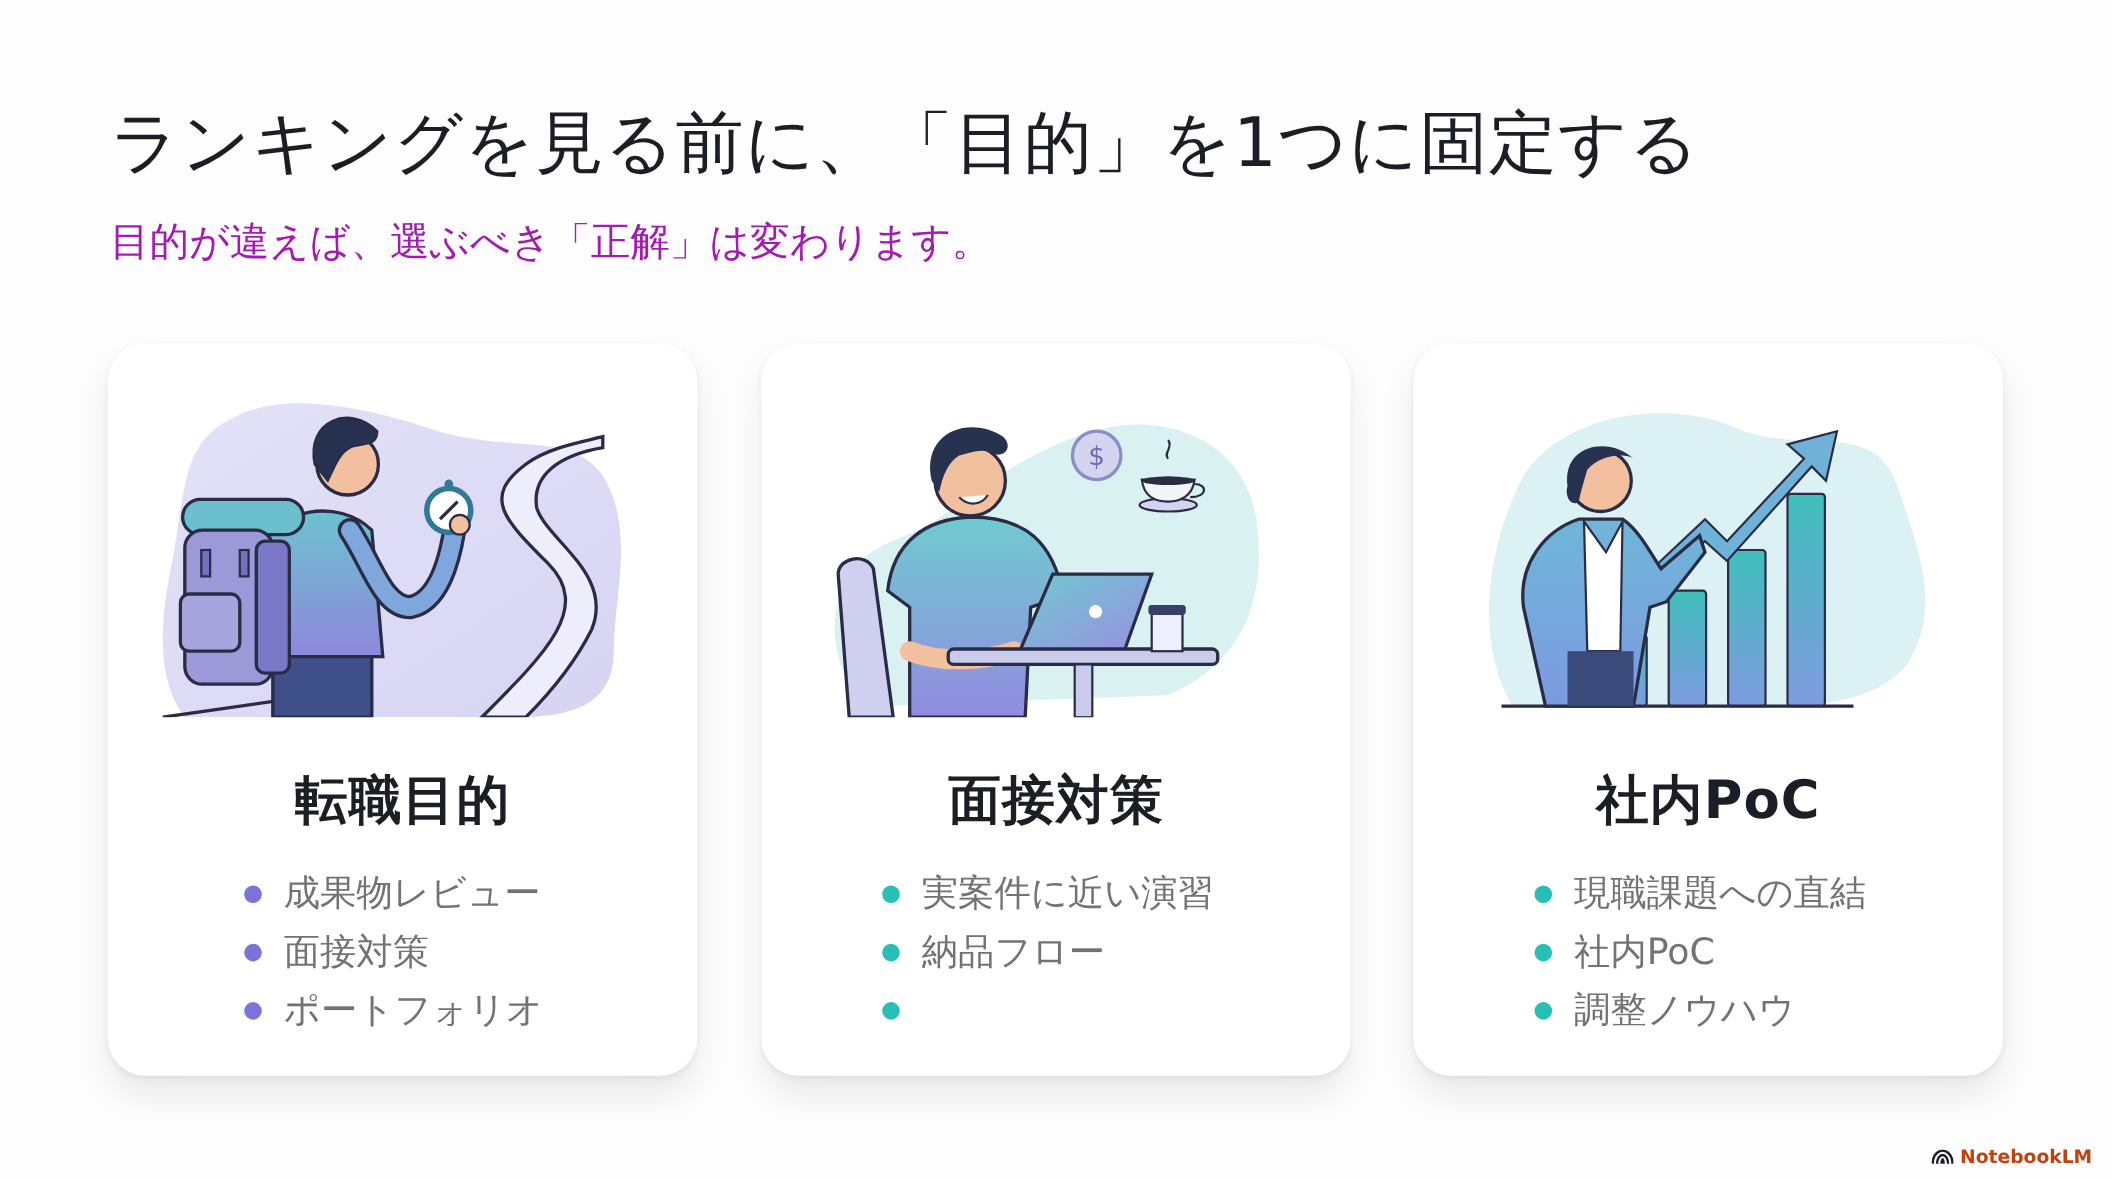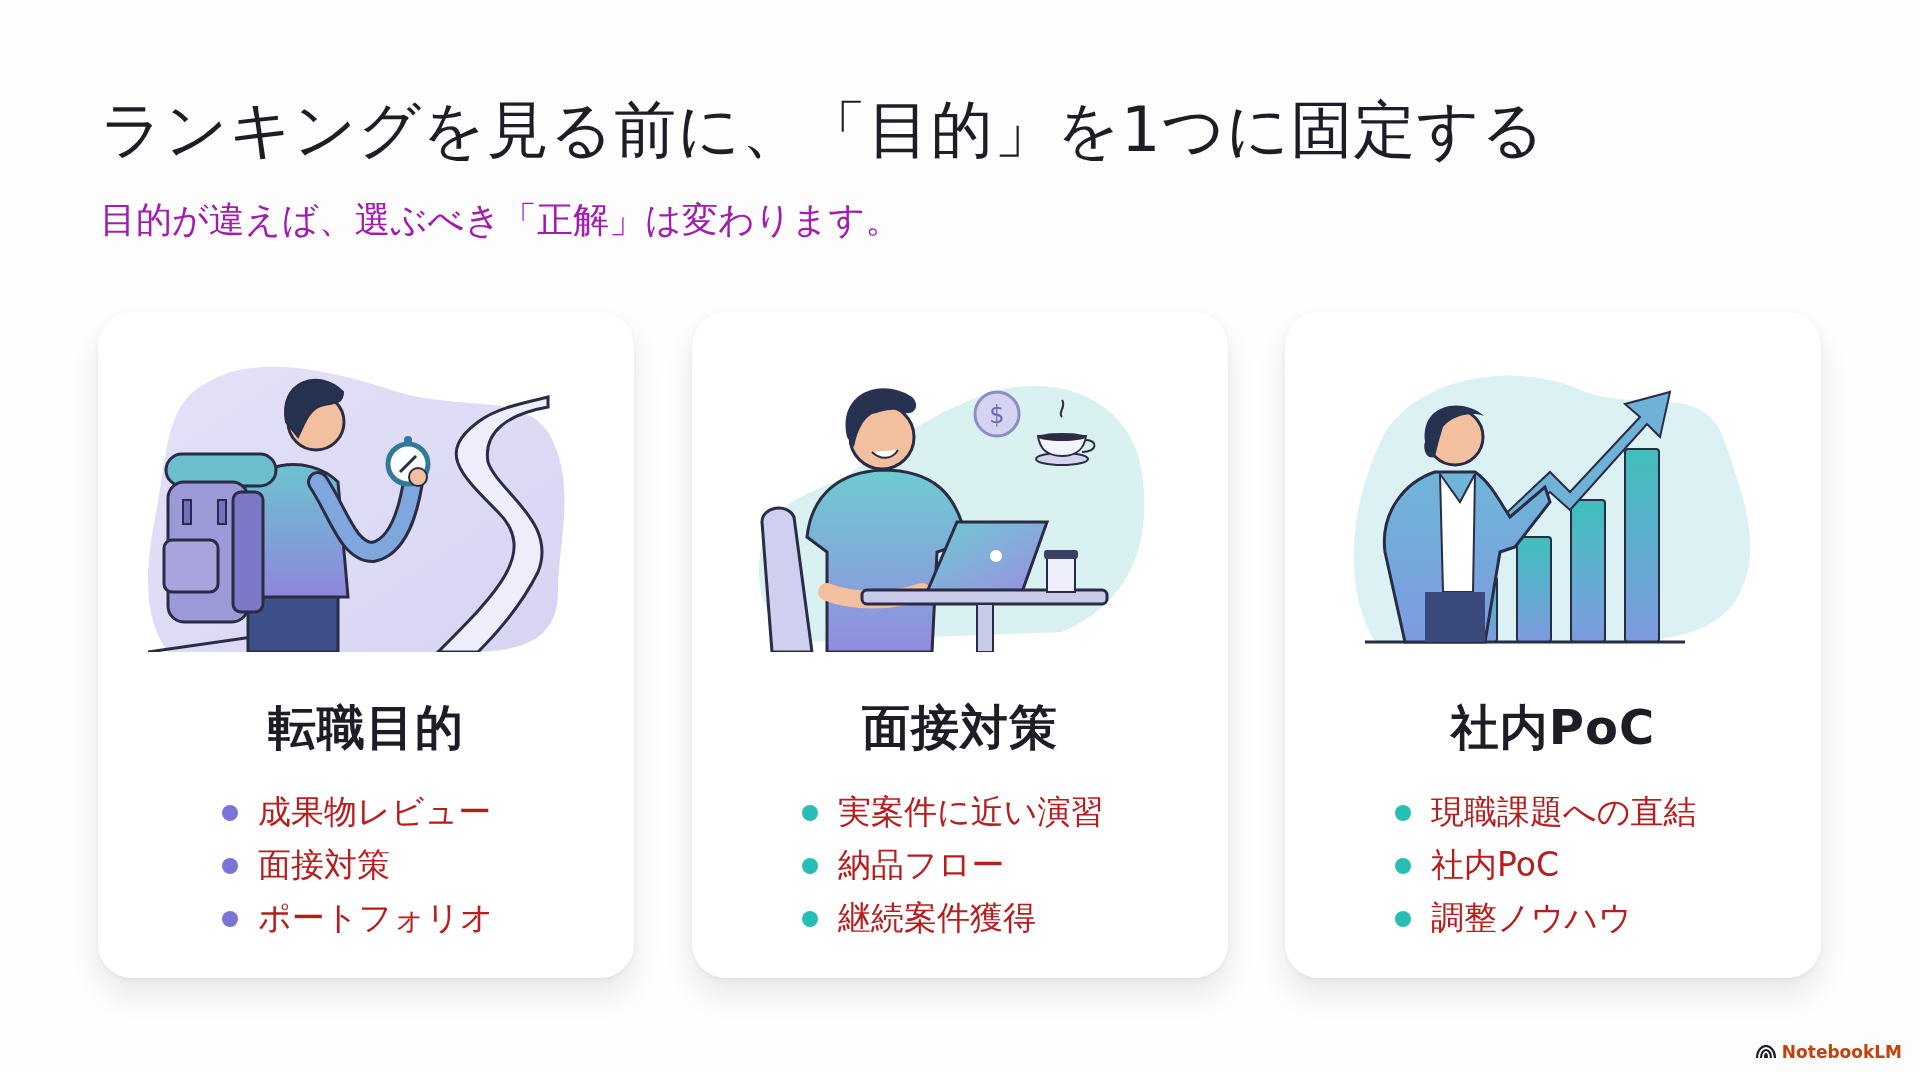--- a/index.html
+++ b/index.html
@@ -28,21 +28,21 @@
   .card-title {
     position: absolute; left: 0; right: 0; top: 384px; text-align: center;
     font-size: 48px; font-weight: 700; color: #1d1d26; letter-spacing: 1px;
   }
   .bullets { position: absolute; top: 474px; list-style: none; }
   .c1 .bullets { left: 124px; }
   .c2 .bullets { left: 110px; }
   .c3 .bullets { left: 110px; }
   .bullets li {
     display: flex; align-items: center; height: 53px;
-    font-size: 33px; color: #b91c1c; white-space: nowrap;
+    font-size: 33px; color: #737373; white-space: nowrap;
   }
   .dot { width: 16px; height: 16px; border-radius: 50%; margin-right: 20px; flex: none; }
   .dot.purple { background: #7a74d9; }
   .dot.teal { background: #27bfb5; }
   .brand {
     position: absolute; right: 18px; bottom: 10px; display: flex; align-items: center;
     font-size: 17px; font-weight: 700; color: #c2410c;
   }
   .brand svg { width: 20px; height: 14px; margin-right: 6px; }
 </style>
@@ -160,21 +160,20 @@
       <li>
           <span class="dot teal"></span>
           <span>実案件に近い演習</span>
         </li>
       <li>
           <span class="dot teal"></span>
           <span>納品フロー</span>
         </li>
       <li>
           <span class="dot teal"></span>
-          <span>継続案件獲得</span>
         </li>
     </ul>
   </div>
 
   <div class="card c3">
     <div class="illus">
       <svg viewBox="0 0 456 300">
         <defs>
           <linearGradient id="g3bar" x1="0" y1="0" x2="0" y2="1">
             <stop offset="0" stop-color="#3fbfbb"></stop>

